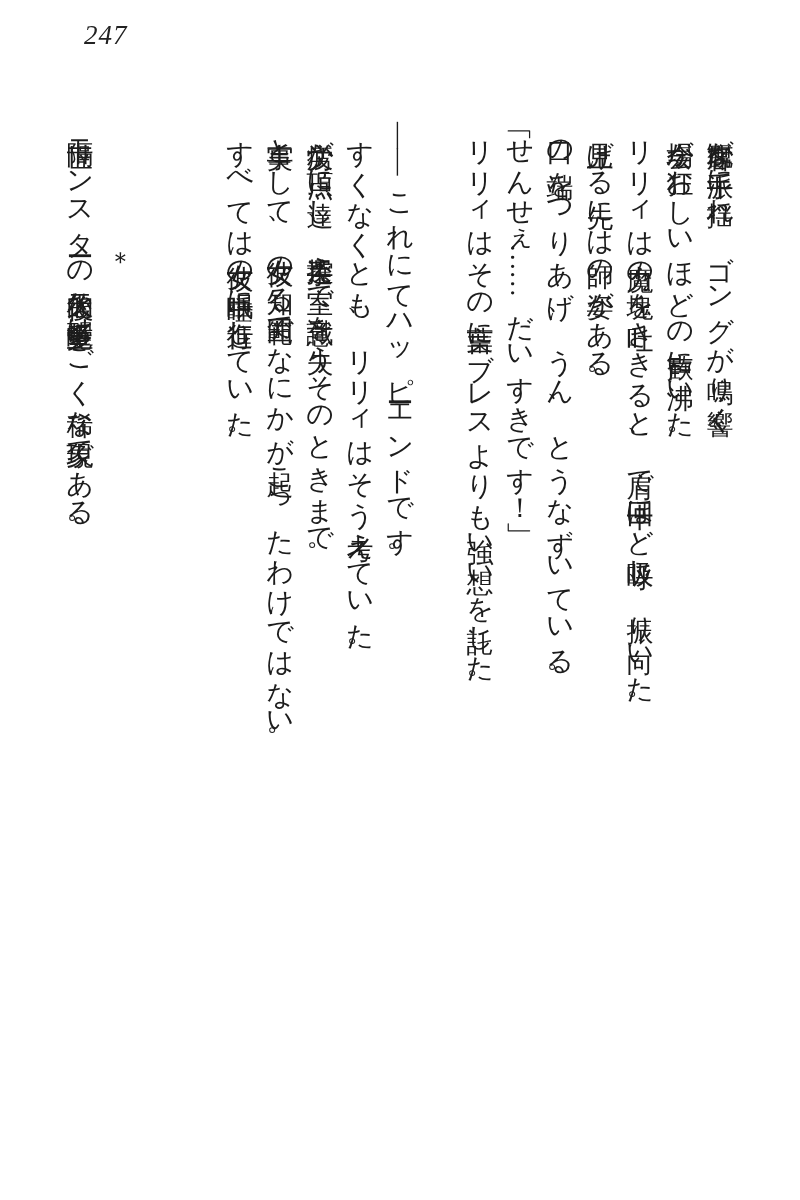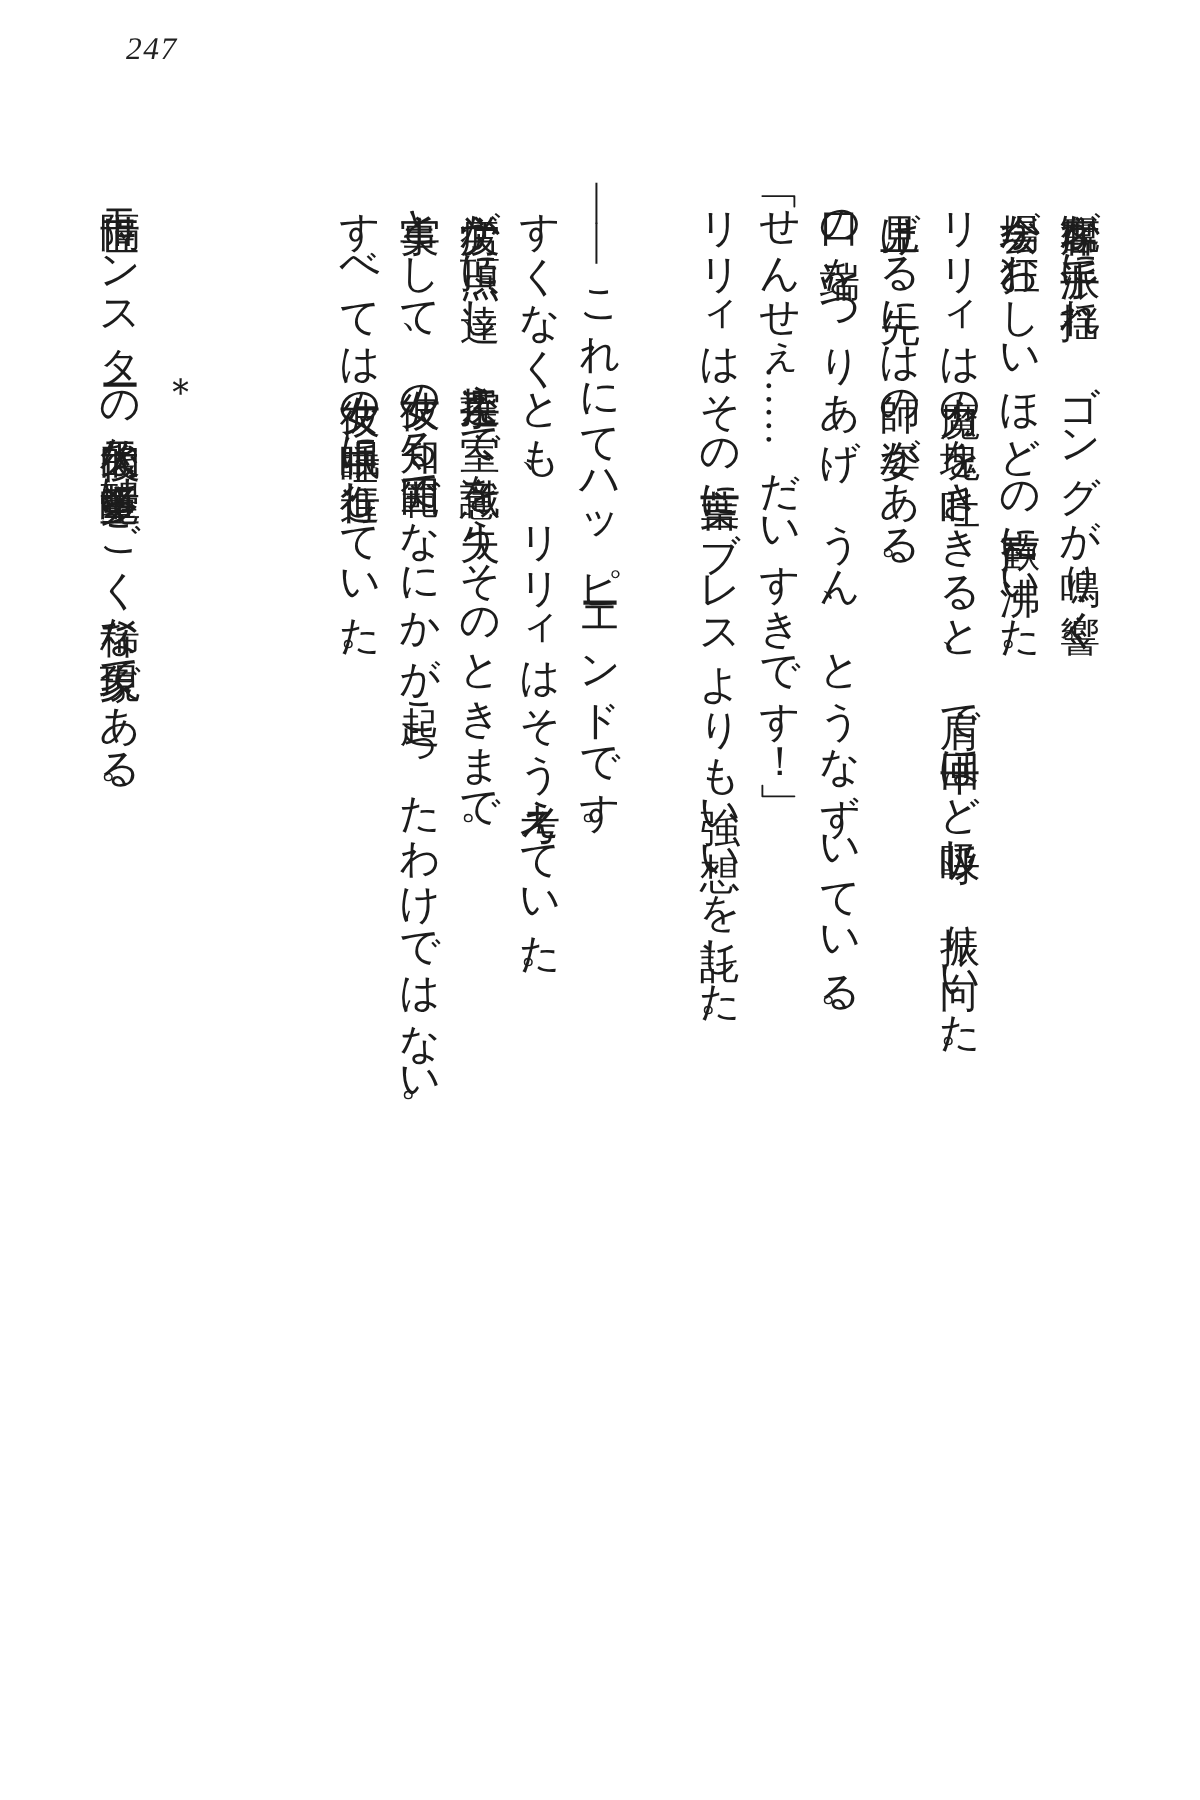--- a/index.html
+++ b/index.html
@@ -13,21 +13,21 @@
     height: 1200px;
     background: #ffffff;
     overflow: hidden;
     font-family: "Liberation Serif", "DejaVu Serif", serif;
     color: #1c1c1c;
   }
   .page-number {
     position: absolute;
     top: 20px;
     left: 84px;
-    font-size: 21px;
+    font-size: 27px;
     font-style: italic;
     letter-spacing: 1px;
     color: #222222;
   }
   .text-block {
     position: absolute;
     top: 122px;
     right: 60px;
     height: 1050px;
     writing-mode: vertical-rl;

